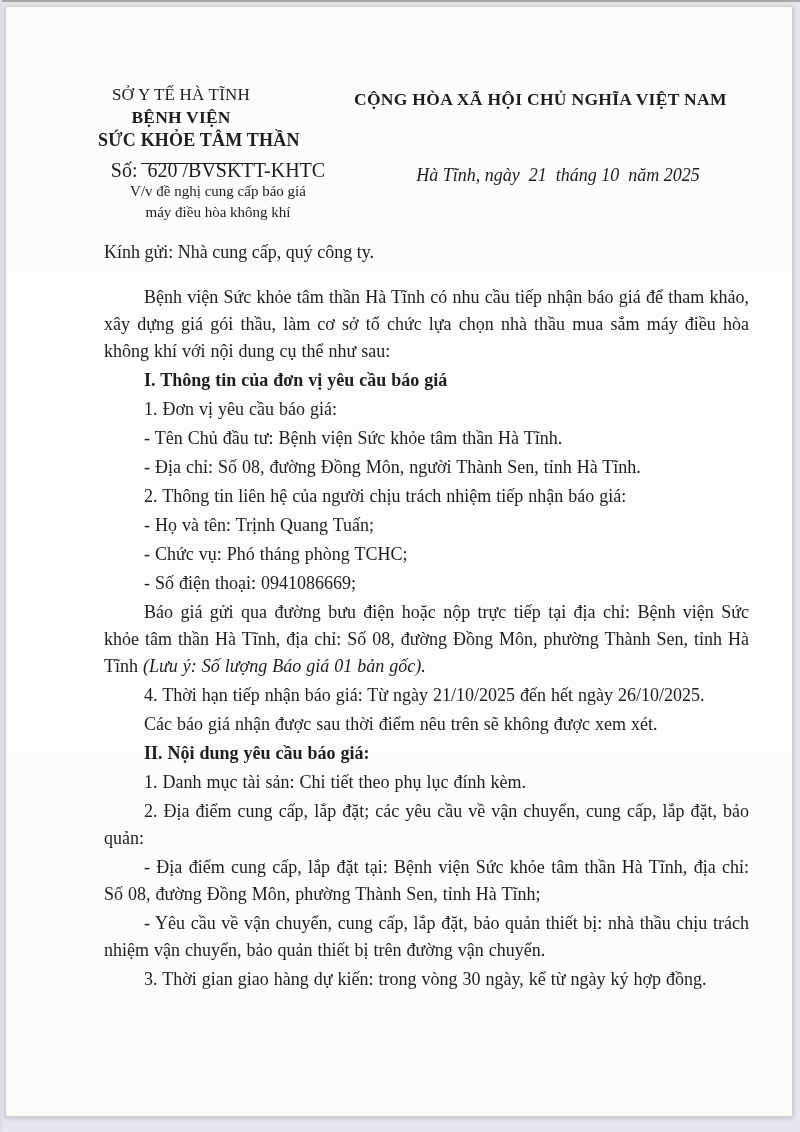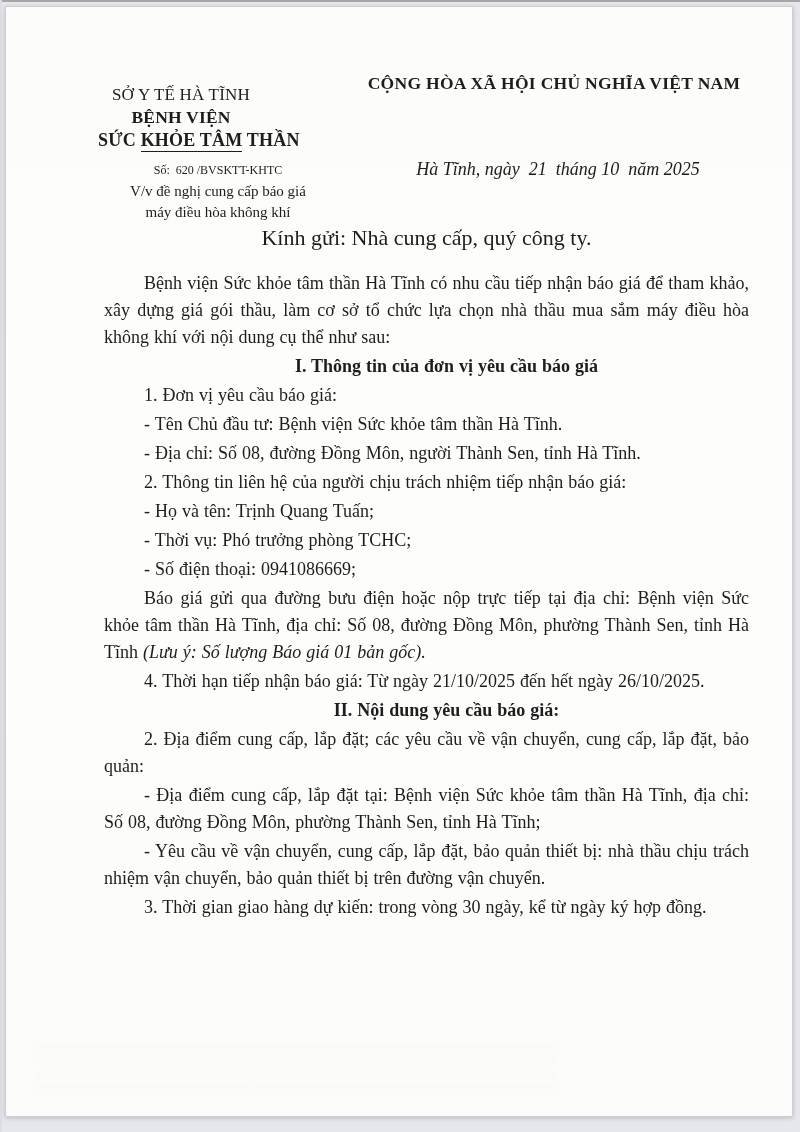--- a/index.html
+++ b/index.html
@@ -25,50 +25,50 @@
 
   
   .header-row{position:relative;min-height:72px;}
   .issuer{
     position:absolute;left:-6px;top:12px;width:166px;text-align:center;
     line-height:23px;font-size:17px;letter-spacing:.2px;
   }
   .issuer .org-parent{font-weight:normal;}
   .issuer .org-name{font-weight:bold;font-size:17.5px;}
   .issuer .org-name-2{font-weight:bold;font-size:18px;white-space:nowrap;}
-  .u-part{border-bottom:1.6px solid #1d1d1d;padding-bottom:1px;}
+  .u-part{border-bottom:1.6px solid #1d1d1d;padding-bottom:13px;}
 
   .national{
-    position:absolute;left:250px;top:0;width:400px;text-align:center;
+    position:absolute;left:250px;top:16px;width:400px;text-align:left;
     line-height:25px;
   }
   .national .motto-country{font-weight:bold;font-size:17.5px;letter-spacing:.3px;white-space:nowrap;}
   .national .motto-line{font-weight:bold;font-size:18px;}
   .national .motto-line span{border-bottom:1.8px solid #1d1d1d;padding:0 10px 2px;}
 
   .ref-row{position:relative;margin-top:16px;height:66px;}
   .ref-block{position:absolute;left:0;top:0;width:228px;text-align:center;}
-  .ref-number{font-size:12px;line-height:22px;white-space:pre;}
+  .ref-number{font-size:20px;line-height:22px;white-space:pre;}
   .ref-subject{font-size:15px;line-height:21px;}
   .dateline{
-    position:absolute;left:254px;top:0;width:400px;text-align:center;
+    position:absolute;left:254px;top:6px;width:400px;text-align:center;
     font-style:italic;font-size:18px;white-space:pre;
   }
 
-  .salutation{text-align:center;font-size:22px;line-height:26px;}
+  .salutation{margin-top:14px;text-align:left;font-size:18px;line-height:26px;}
 
   
   .doc-body{margin-top:19px;}
   .para{
     margin:0 0 2px 0;
     font-size:18px;line-height:27px;
     text-align:justify;text-indent:40px;
     word-spacing:.5px;
   }
-  .para.heading{font-weight:bold;text-align:center;}
+  .para.heading{font-weight:bold;text-align:left;}
   .italic{font-style:italic;}
 
   
   .bleed{
     position:absolute;left:30px;bottom:18px;width:520px;height:52px;
     background:
       repeating-linear-gradient(180deg,
         rgba(120,120,125,.16) 0 3px, rgba(120,120,125,0) 3px 14px);
     filter:blur(3px);
     opacity:.18;
@@ -107,25 +107,27 @@
     <div class="salutation">Kính gửi: Nhà cung cấp, quý công ty.</div>
 
     <div class="doc-body">
         <p class="para"><span>Bệnh viện Sức khỏe tâm thần Hà Tĩnh có nhu cầu tiếp nhận báo giá để tham khảo, xây dựng giá gói thầu, làm cơ sở tổ chức lựa chọn nhà thầu mua sắm máy điều hòa không khí với nội dung cụ thể như sau:</span></p>
         <p class="para heading"><span>I. Thông tin của đơn vị yêu cầu báo giá</span></p>
         <p class="para"><span>1. Đơn vị yêu cầu báo giá:</span></p>
         <p class="para"><span>- Tên Chủ đầu tư: Bệnh viện Sức khỏe tâm thần Hà Tĩnh.</span></p>
         <p class="para"><span>- Địa chỉ: Số 08, đường Đồng Môn, người Thành Sen, tỉnh Hà Tĩnh.</span></p>
         <p class="para"><span>2. Thông tin liên hệ của người chịu trách nhiệm tiếp nhận báo giá:</span></p>
         <p class="para"><span>- Họ và tên: Trịnh Quang Tuấn;</span></p>
-        <p class="para"><span>- Thời vụ: Phó trưởng phòng TCHC;</span></p>
+        <p class="para"><span>- Chức vụ: Phó tháng phòng TCHC;</span></p>
         <p class="para"><span>- Số điện thoại: 0941086669;</span></p>
         <p class="para"><span>Báo giá gửi qua đường bưu điện hoặc nộp trực tiếp tại địa chỉ: Bệnh viện Sức khỏe tâm thần Hà Tĩnh, địa chỉ: Số 08, đường Đồng Môn, phường Thành Sen, tỉnh Hà Tĩnh </span><span class="italic">(Lưu ý: Số lượng Báo giá 01 bản gốc).</span></p>
         <p class="para"><span>4. Thời hạn tiếp nhận báo giá: Từ ngày 21/10/2025 đến hết ngày 26/10/2025.</span></p>
+        <p class="para"><span>Các báo giá nhận được sau thời điểm nêu trên sẽ không được xem xét.</span></p>
         <p class="para heading"><span>II. Nội dung yêu cầu báo giá:</span></p>
+        <p class="para"><span>1. Danh mục tài sản: Chi tiết theo phụ lục đính kèm.</span></p>
         <p class="para"><span>2. Địa điểm cung cấp, lắp đặt; các yêu cầu về vận chuyển, cung cấp, lắp đặt, bảo quản:</span></p>
         <p class="para"><span>- Địa điểm cung cấp, lắp đặt tại:  Bệnh viện Sức khỏe tâm thần Hà Tĩnh, địa chỉ: Số 08, đường Đồng Môn, phường Thành Sen, tỉnh Hà Tĩnh;</span></p>
         <p class="para"><span>- Yêu cầu về vận chuyển, cung cấp, lắp đặt, bảo quản thiết bị: nhà thầu chịu trách nhiệm vận chuyển, bảo quản thiết bị trên đường vận chuyển.</span></p>
         <p class="para"><span>3. Thời gian giao hàng dự kiến: trong vòng 30 ngày, kể từ ngày ký hợp đồng.</span></p>
       </div>
   </div>
 
   <div class="bleed"></div>
 </div>
 

